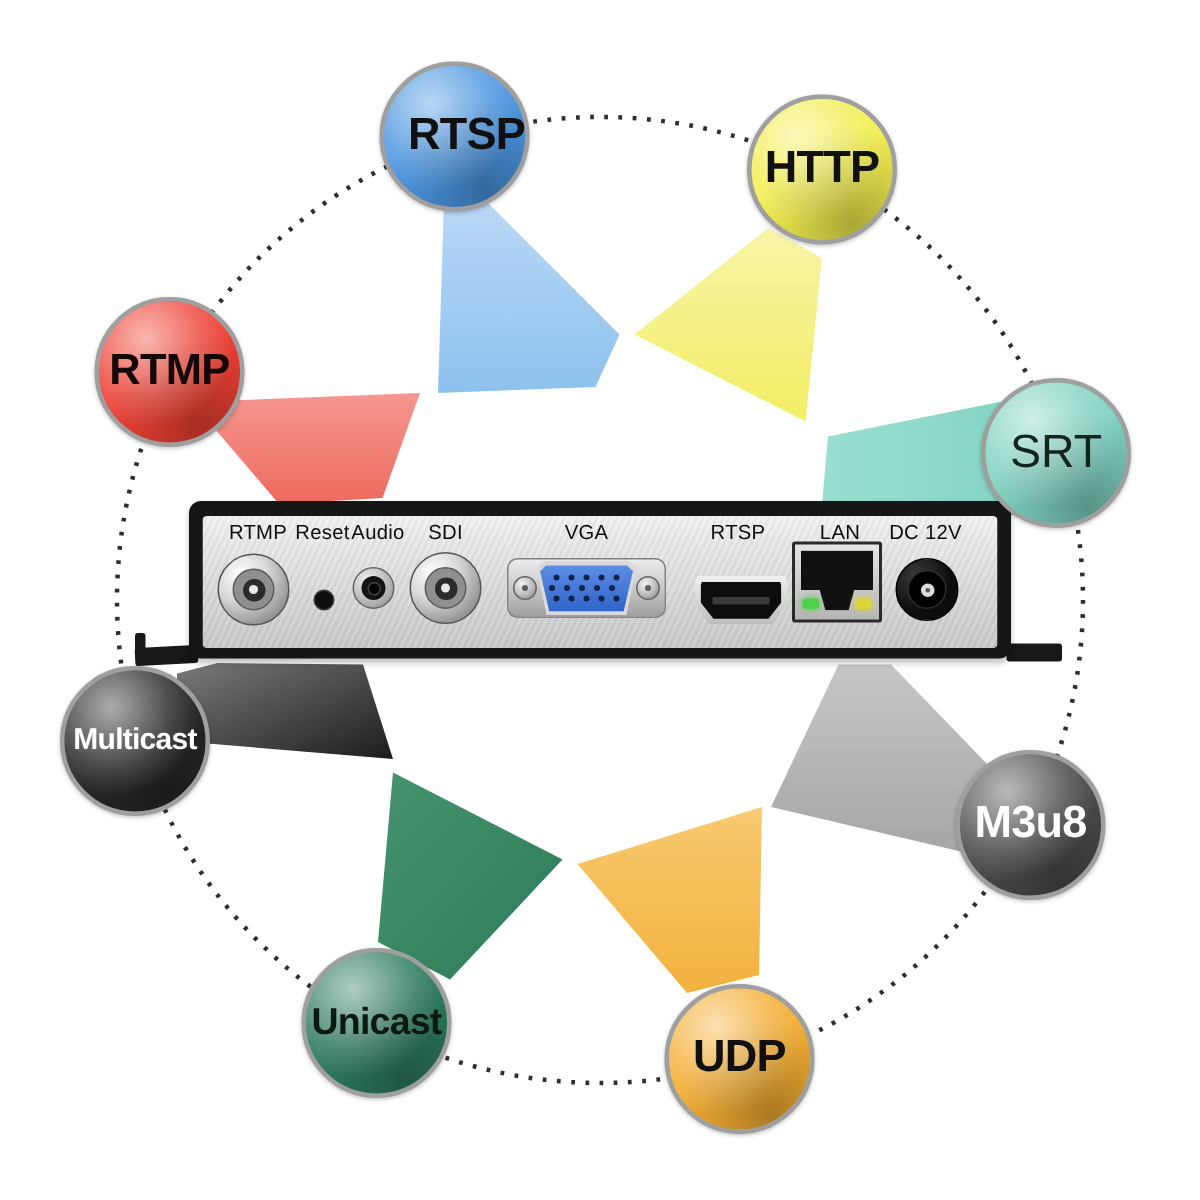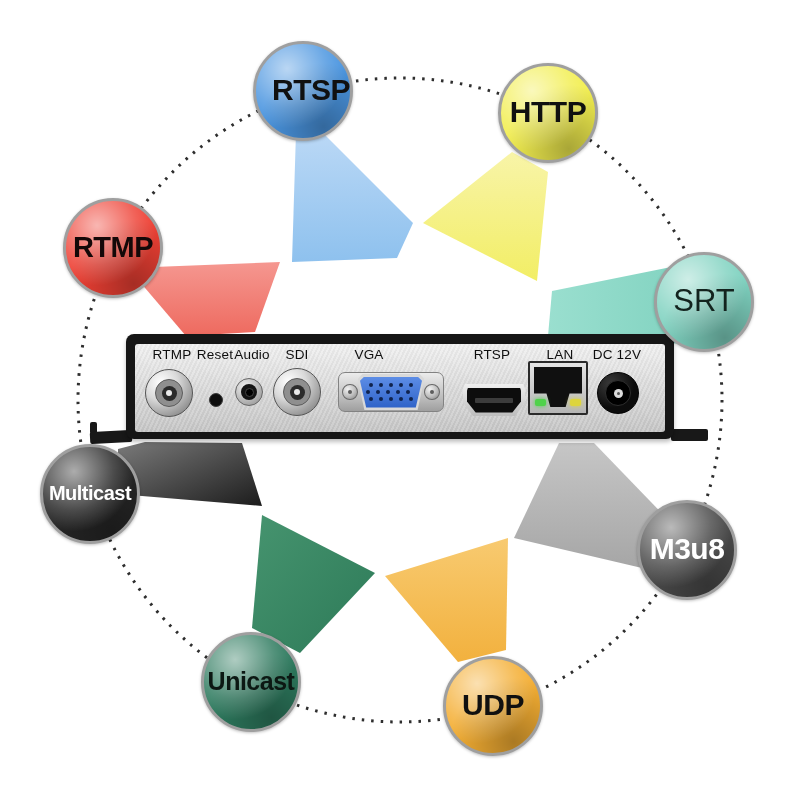--- a/index.html
+++ b/index.html
@@ -181,21 +181,21 @@
   <div id="foot-left" class="foot"></div>
   <div id="foot-right" class="foot"></div>
 
   <div id="chassis"></div>
   <div id="faceplate"></div>
 
   <span class="port-label" style="left:172px">RTMP</span>
   <span class="port-label" style="left:215px">Reset</span>
   <span class="port-label" style="left:252px">Audio</span>
   <span class="port-label" style="left:297px">SDI</span>
-  <span class="port-label" style="left:369px">VGA</span>
+  <span class="port-label" style="left:391px">VGA</span>
   <span class="port-label" style="left:492px">RTSP</span>
   <span class="port-label" style="left:560px">LAN</span>
   <span class="port-label" style="left:617px">DC 12V</span>
 
   <div class="bnc" style="left:145px;top:369px">
     <div class="mid">
       <div class="core">
         <div class="pin"></div>
       </div>
     </div>

